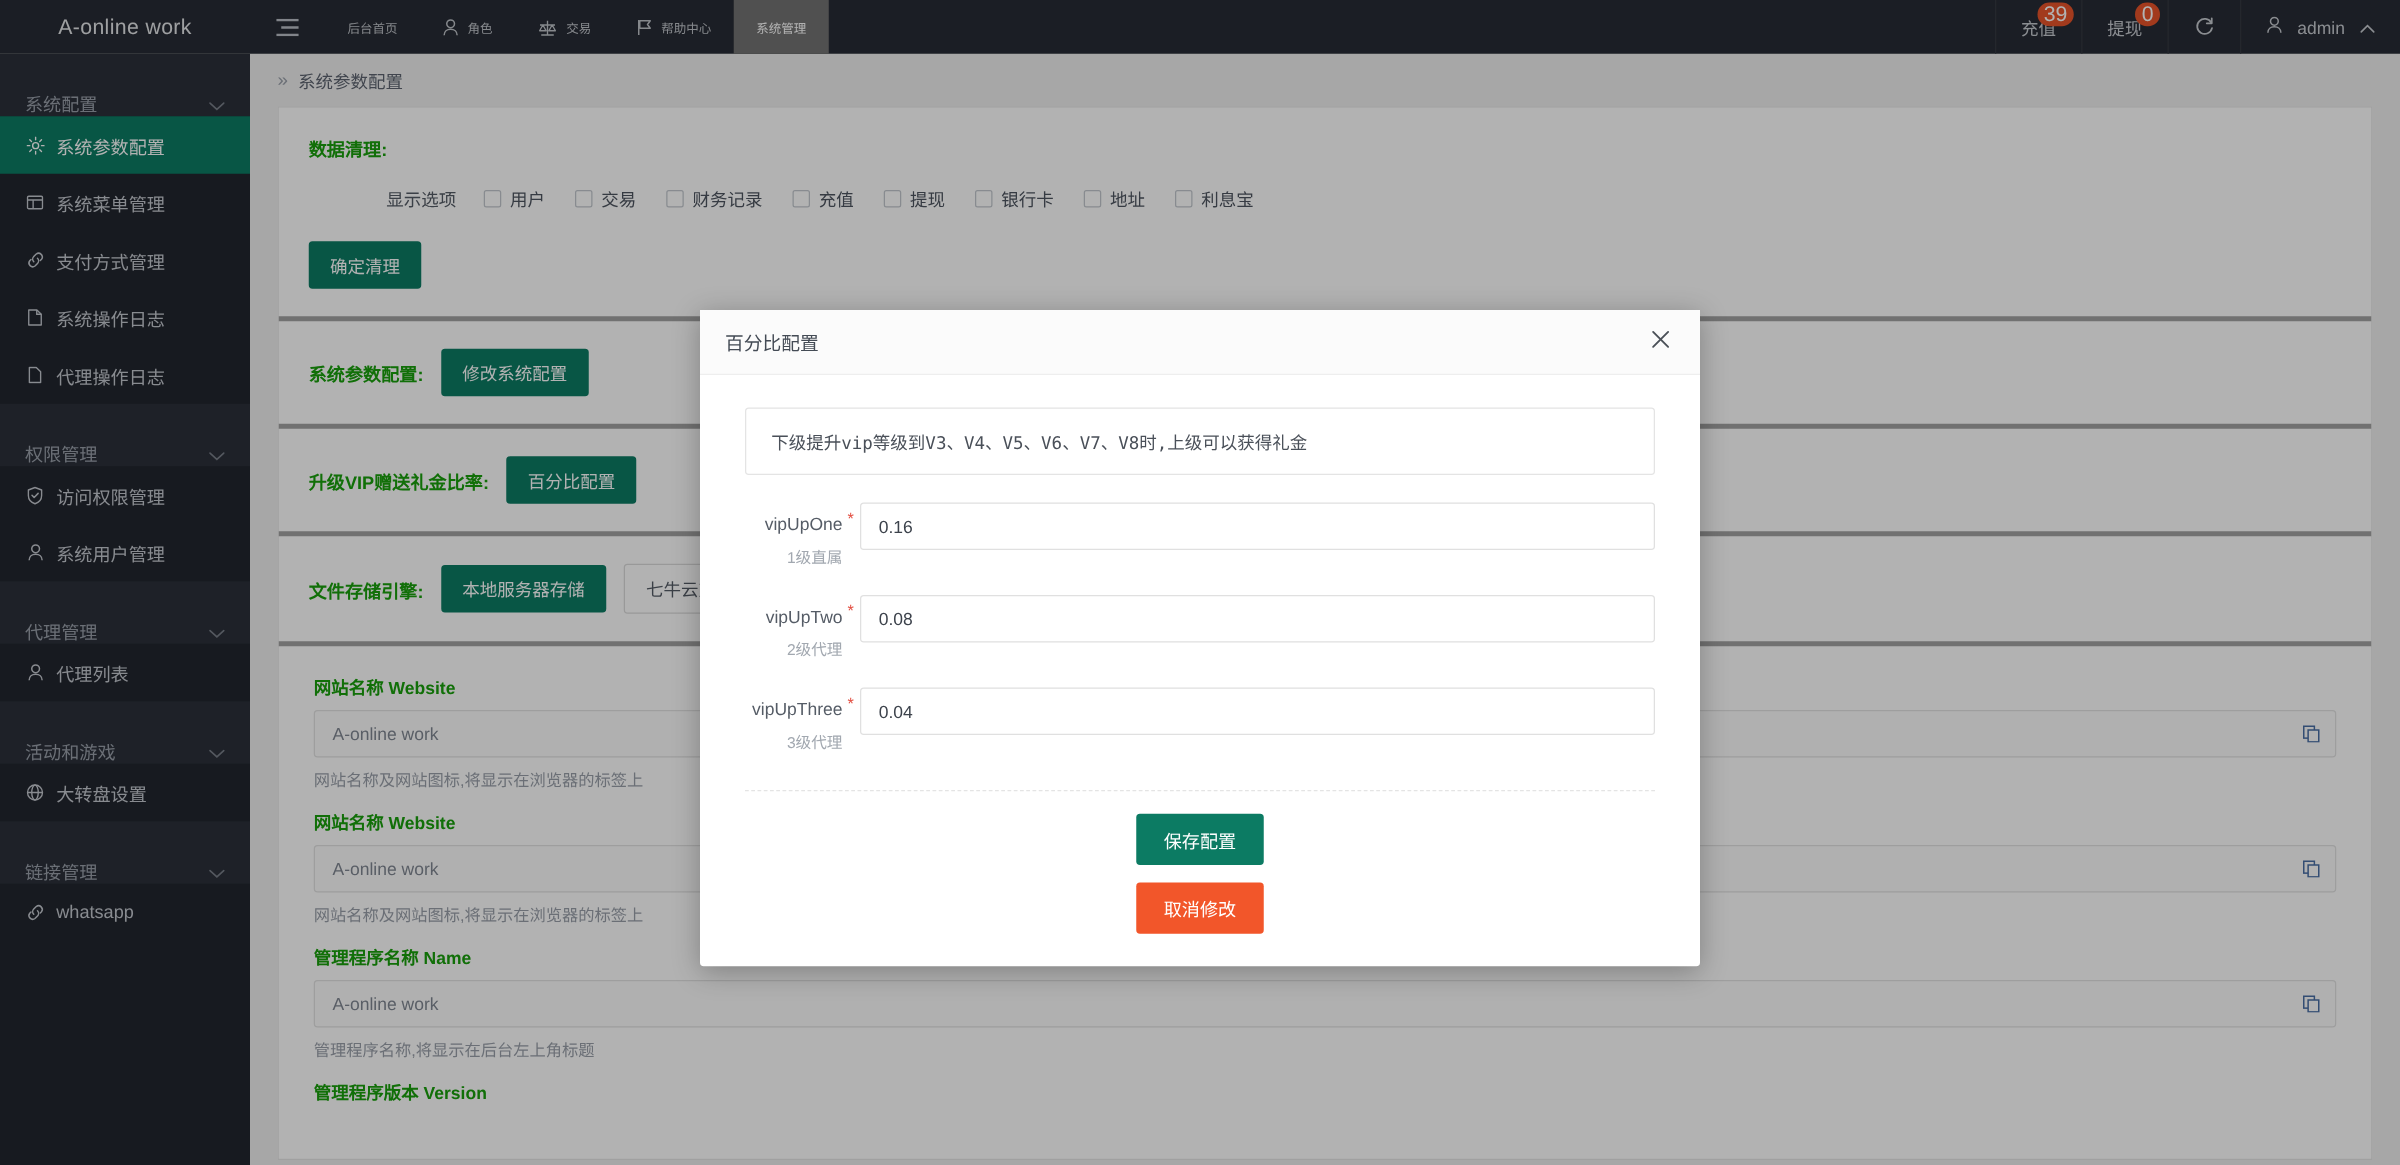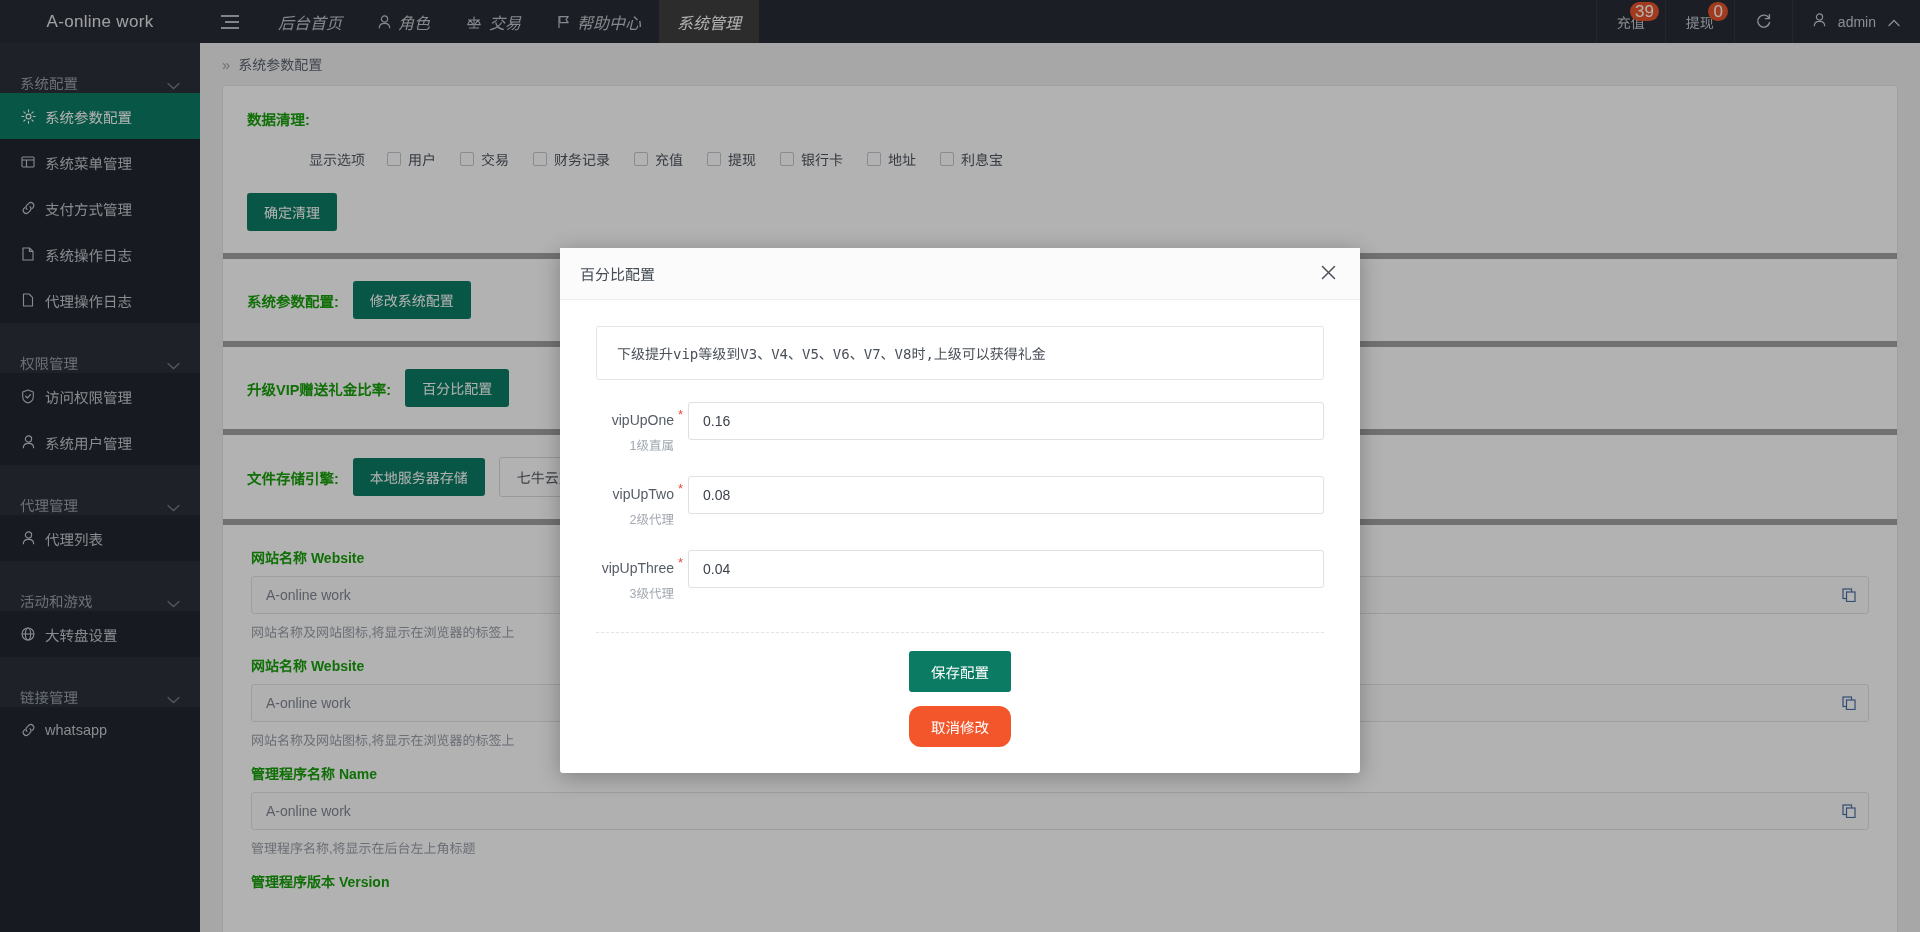--- a/index.html
+++ b/index.html
@@ -26,24 +26,24 @@
     color: #e3e5e8; font-size: 17px; letter-spacing: .3px;
   }
   .hamburger {
     width: 60px; display: flex; align-items: center; justify-content: center;
     cursor: pointer;
   }
   .hamburger svg { display: block; }
   .navtabs { display: flex; align-items: stretch; }
   .navtab {
     display: flex; align-items: center; gap: 7px;
-    padding: 0 18px; color: #bfc3c9; font-size: 16px;
-    cursor: pointer; white-space: nowrap; font-style: italic;
-  }
-  .navtab.active { background: #404040; color: #ffffff; }
+    padding: 0 18px; color: #bfc3c9; font-size: 10px;
+    cursor: pointer; white-space: nowrap;
+  }
+  .navtab.active { background: #737373; color: #ffffff; }
   .navtab .ico { display: inline-flex; align-items: center; }
 
   .topright { margin-left: auto; display: flex; align-items: stretch; }
   .tr-item {
     position: relative;
     display: flex; align-items: center; justify-content: center;
     padding: 0 20px; color: #c6cad0; font-size: 14px;
     border-left: 1px solid #343841; cursor: pointer; white-space: nowrap;
   }
   .tr-badge {
@@ -83,21 +83,21 @@
     background: #f0f0f0;
   }
   .crumb .arrows { color: #9aa0aa; font-size: 15px; }
 
   .panelwrap { padding: 0 22px; }
   .panel {
     background: #ffffff; border: 1px solid #e6e6e6;
   }
   .panel-sec {
     padding: 22px 24px;
-    border-bottom: 6px solid #a3a3a3;
+    border-bottom: 4px solid #a3a3a3;
   }
   .panel-sec:last-child { border-bottom: none; }
   .sec-title {
     color: #19a00c; font-weight: bold; font-size: 14.5px; margin-bottom: 0;
   }
 
   .chk-row {
     display: flex; align-items: center; gap: 0; margin-top: 20px;
     padding-left: 62px; font-size: 14px; color: #4e5560;
   }
@@ -113,21 +113,21 @@
 
   .btn {
     display: inline-flex; align-items: center; justify-content: center;
     border: none; border-radius: 3px; cursor: pointer;
     font-family: inherit; font-size: 14px; padding: 9px 17px;
     color: #ffffff; background: #0c7b63;
   }
   .btn.ghost {
     background: #ffffff; color: #555c66; border: 1px solid #dcdcdc;
   }
-  .btn.orange { background: #f2562a; border-radius: 12px; }
+  .btn.orange { background: #f2562a; }
 
   .inline-row {
     display: flex; align-items: center; gap: 14px;
   }
   .inline-label {
     color: #19a00c; font-weight: bold; font-size: 14.5px; white-space: nowrap;
   }
 
   
   .form-sec { padding: 22px 28px 30px 28px; }

